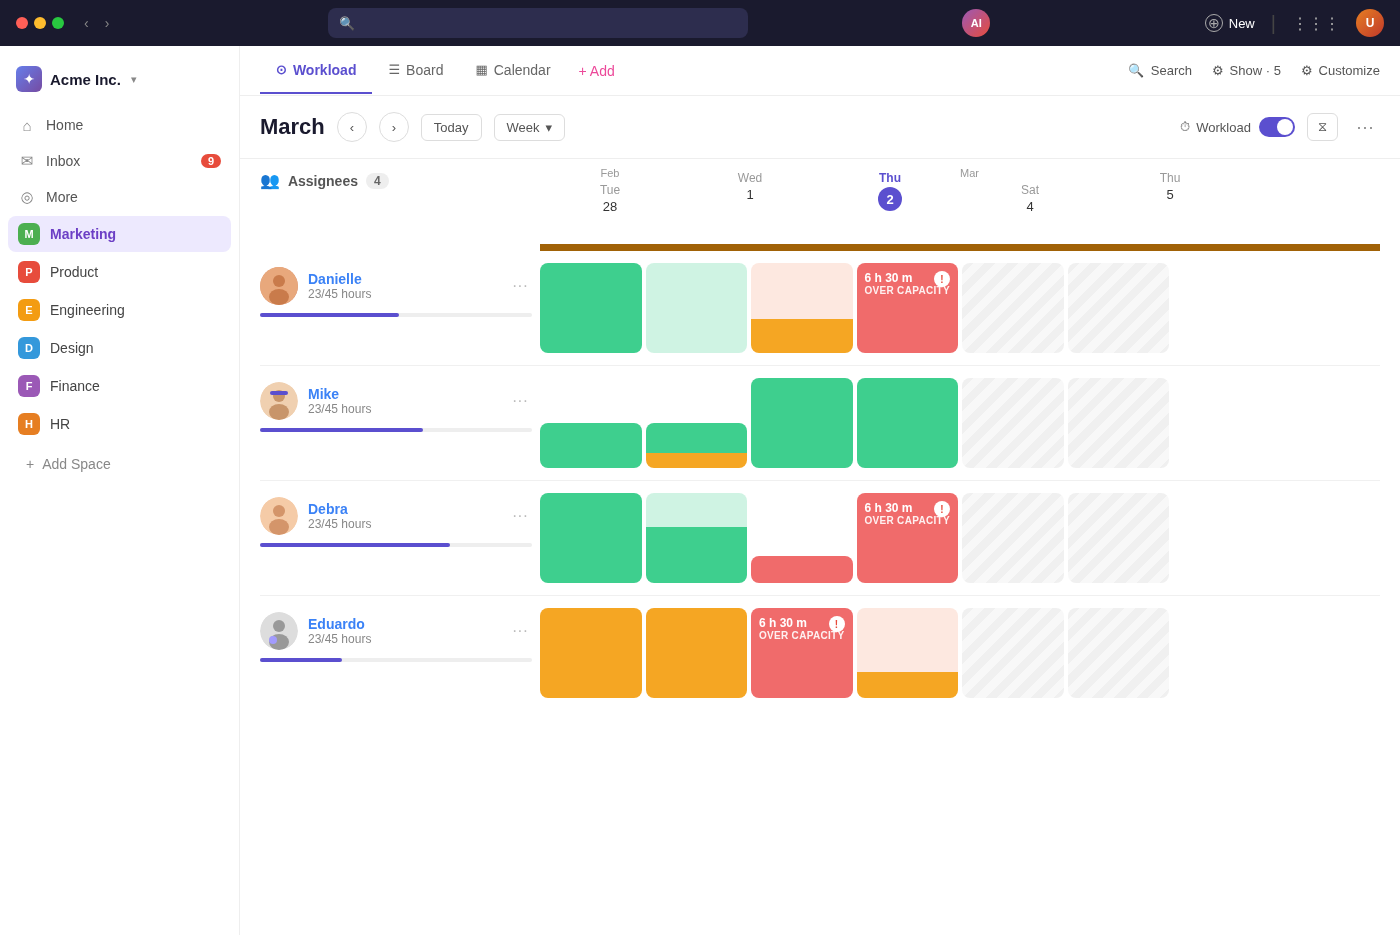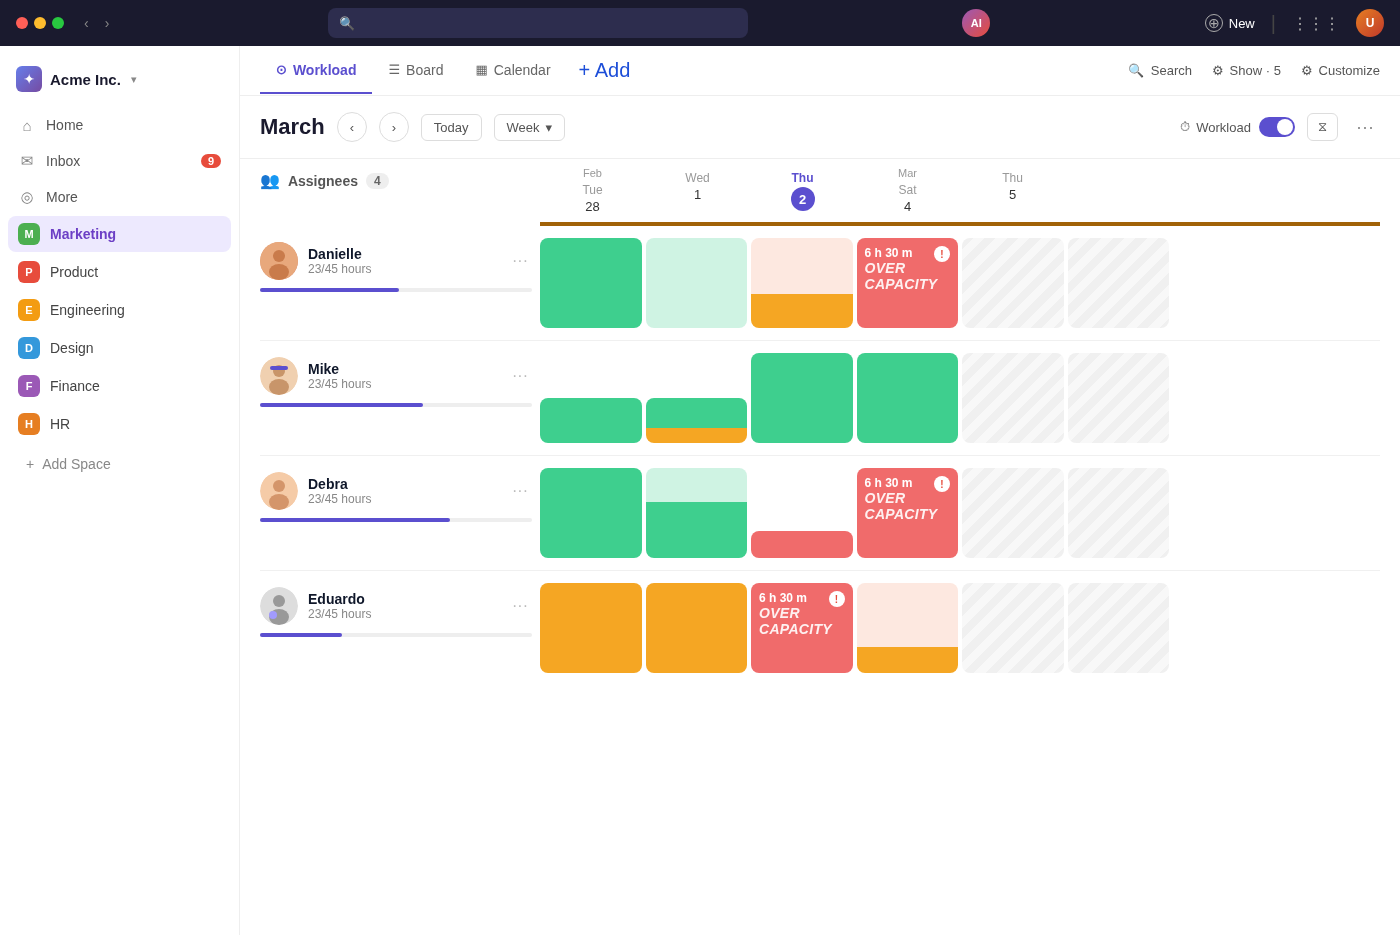--- a/index.html
+++ b/index.html
@@ -57,21 +57,21 @@
     .add-space { display: flex; align-items: center; gap: 8px; padding: 8px 18px; color: #888; font-size: 14px; cursor: pointer; margin: 4px 8px 0; }
 
     
     .content { flex: 1; display: flex; flex-direction: column; overflow: hidden; background: #fff; }
 
     
     .view-tabs { display: flex; align-items: center; padding: 0 20px; border-bottom: 1px solid #eee; height: 50px; gap: 0; }
     .tab { display: flex; align-items: center; gap: 6px; padding: 14px 16px; font-size: 14px; color: #666; cursor: pointer; border-bottom: 2px solid transparent; white-space: nowrap; }
     .tab.active { color: #5b4fcf; border-bottom: 2px solid #5b4fcf; font-weight: 600; }
     .tab-icon { font-size: 13px; }
-    .add-tab { display: flex; align-items: center; gap: 5px; padding: 14px 12px; color: #1d4ed8; cursor: pointer; font-size: 20px; }
+    .add-tab { display: flex; align-items: center; gap: 5px; padding: 14px 12px; color: #ec4899; cursor: pointer; font-size: 14px; }
     .tab-right-actions { margin-left: auto; display: flex; align-items: center; gap: 20px; }
     .action-btn { display: flex; align-items: center; gap: 6px; color: #555; font-size: 13px; cursor: pointer; }
 
     
     .workload-header { display: flex; align-items: center; padding: 16px 20px; gap: 12px; border-bottom: 1px solid #eee; }
     .month-title { font-size: 22px; font-weight: 700; color: #1a1a2e; }
     .nav-btn { width: 30px; height: 30px; border-radius: 50%; border: 1px solid #ddd; display: flex; align-items: center; justify-content: center; cursor: pointer; color: #555; font-size: 13px; background: #fff; }
     .today-btn { padding: 5px 12px; border: 1px solid #ddd; border-radius: 6px; font-size: 13px; color: #555; cursor: pointer; background: #fff; }
     .week-btn { display: flex; align-items: center; gap: 6px; padding: 5px 12px; border: 1px solid #ddd; border-radius: 6px; font-size: 13px; color: #555; cursor: pointer; background: #fff; }
     .header-right { margin-left: auto; display: flex; align-items: center; gap: 12px; }
@@ -80,41 +80,41 @@
     .toggle-switch { width: 36px; height: 20px; background: #5b4fcf; border-radius: 10px; position: relative; cursor: pointer; }
     .toggle-knob { width: 16px; height: 16px; background: white; border-radius: 50%; position: absolute; top: 2px; right: 2px; }
     .filter-icon-btn { display: flex; align-items: center; gap: 6px; padding: 5px 10px; border: 1px solid #ddd; border-radius: 6px; cursor: pointer; color: #555; font-size: 13px; }
     .more-options-btn { color: #888; cursor: pointer; font-size: 18px; padding: 4px 6px; }
 
     
     .grid-container { flex: 1; overflow: auto; padding: 0 20px 20px; }
     .person-inner { display: flex; align-items: center; gap: 10px; }
     .avatar { width: 38px; height: 38px; border-radius: 50%; overflow: hidden; flex-shrink: 0; display: flex; align-items: center; justify-content: center; color: white; font-size: 14px; font-weight: bold; }
     .person-details { flex: 1; }
-    .person-name { font-size: 14px; font-weight: 600; color: #0f172a; }
+    .person-name { font-size: 14px; font-weight: 600; color: #3b82f6; }
     .person-hours { font-size: 12px; color: #888; }
     .person-progress { margin-top: 8px; height: 4px; background: #eee; border-radius: 2px; }
     .person-progress-fill { height: 100%; border-radius: 2px; background: #5b4fcf; }
     .person-more { color: #bbb; cursor: pointer; font-size: 16px; padding: 4px; margin-left: auto; }
     .cell { border-radius: 8px; position: relative; min-height: 80px; }
     .cell-green { background: #3ecf8e; }
     .cell-green-light { background: rgba(62, 207, 142, 0.3); }
     .cell-red { background: #f06b6b; }
     .cell-orange { background: #f5a623; }
     .cell-striped { background-image: repeating-linear-gradient(135deg, #f0f0f0 0px, #f0f0f0 8px, #f8f8f8 8px, #f8f8f8 16px); border-radius: 8px; }
 
     .capacity-label { position: absolute; top: 8px; left: 8px; right: 8px; }
     .capacity-time { font-size: 12px; font-weight: 700; color: #fff; }
-    .capacity-text { font-size: 14px; color: rgba(255,255,255,0.9); font-weight: 600; letter-spacing: 0.3px; text-transform: uppercase; font-style: italic; }
+    .capacity-text { font-size: 10px; color: rgba(255,255,255,0.9); font-weight: 600; letter-spacing: 0.3px; text-transform: uppercase; }
     .capacity-icon { position: absolute; top: 8px; right: 8px; width: 16px; height: 16px; background: white; border-radius: 50%; display: flex; align-items: center; justify-content: center; font-size: 10px; color: #e74c3c; font-weight: bold; }
 
     
     .date-header-row { display: flex; }
     .date-header-spacer { width: 280px; flex-shrink: 0; }
-    .date-header-cols { flex: 1; display: grid; grid-template-columns: repeat(8, 1fr); border-bottom: 4px solid #a16207; }
+    .date-header-cols { flex: 1; display: grid; grid-template-columns: repeat(6, 1fr); border-bottom: 7px solid #a16207; }
     .date-header-col { text-align: center; }
 
     .grid-body { display: flex; flex-direction: column; }
     .grid-row { display: flex; align-items: stretch; border-bottom: 1px solid #f0f0f0; }
     .grid-row-left { width: 280px; flex-shrink: 0; padding: 16px 8px 16px 0; }
     .grid-row-right { flex: 1; display: grid; grid-template-columns: repeat(8, 1fr); gap: 4px; padding: 12px 0; align-items: start; }
   </style>
 </head>
 <body>
 
@@ -289,21 +289,21 @@
           <div class="date-header-col">
             <div style="font-size:11px;color:#999;padding-top:8px;text-align:center;"></div>
             <div style="font-size:12px;color:#5b4fcf;padding:4px 0 2px;text-align:center;font-weight:700;">Thu</div>
             <div style="font-size:13px;padding-bottom:8px;text-align:center;">
               <span style="background:#5b4fcf;color:white;border-radius:50%;width:24px;height:24px;display:inline-flex;align-items:center;justify-content:center;font-weight:700;font-size:13px;">2</span>
             </div>
           </div>
 
 
           <div class="date-header-col">
-            <div style="font-size:11px;color:#999;padding-top:8px;text-align:center;">Mar</div>
+            <div style="font-size:11px;color:#999;padding-top:8px;text-align:left;">Mar</div>
             <div style="font-size:12px;color:#999;padding:4px 0 2px;text-align:center;">Sat</div>
             <div style="font-size:13px;color:#333;padding-bottom:8px;text-align:center;font-weight:500;">4</div>
           </div>
 
           <div class="date-header-col">
             <div style="font-size:11px;color:#999;padding-top:8px;text-align:center;"></div>
             <div style="font-size:12px;color:#999;padding:4px 0 2px;text-align:center;">Thu</div>
             <div style="font-size:13px;color:#333;padding-bottom:8px;text-align:center;font-weight:500;">5</div>
           </div>
 

